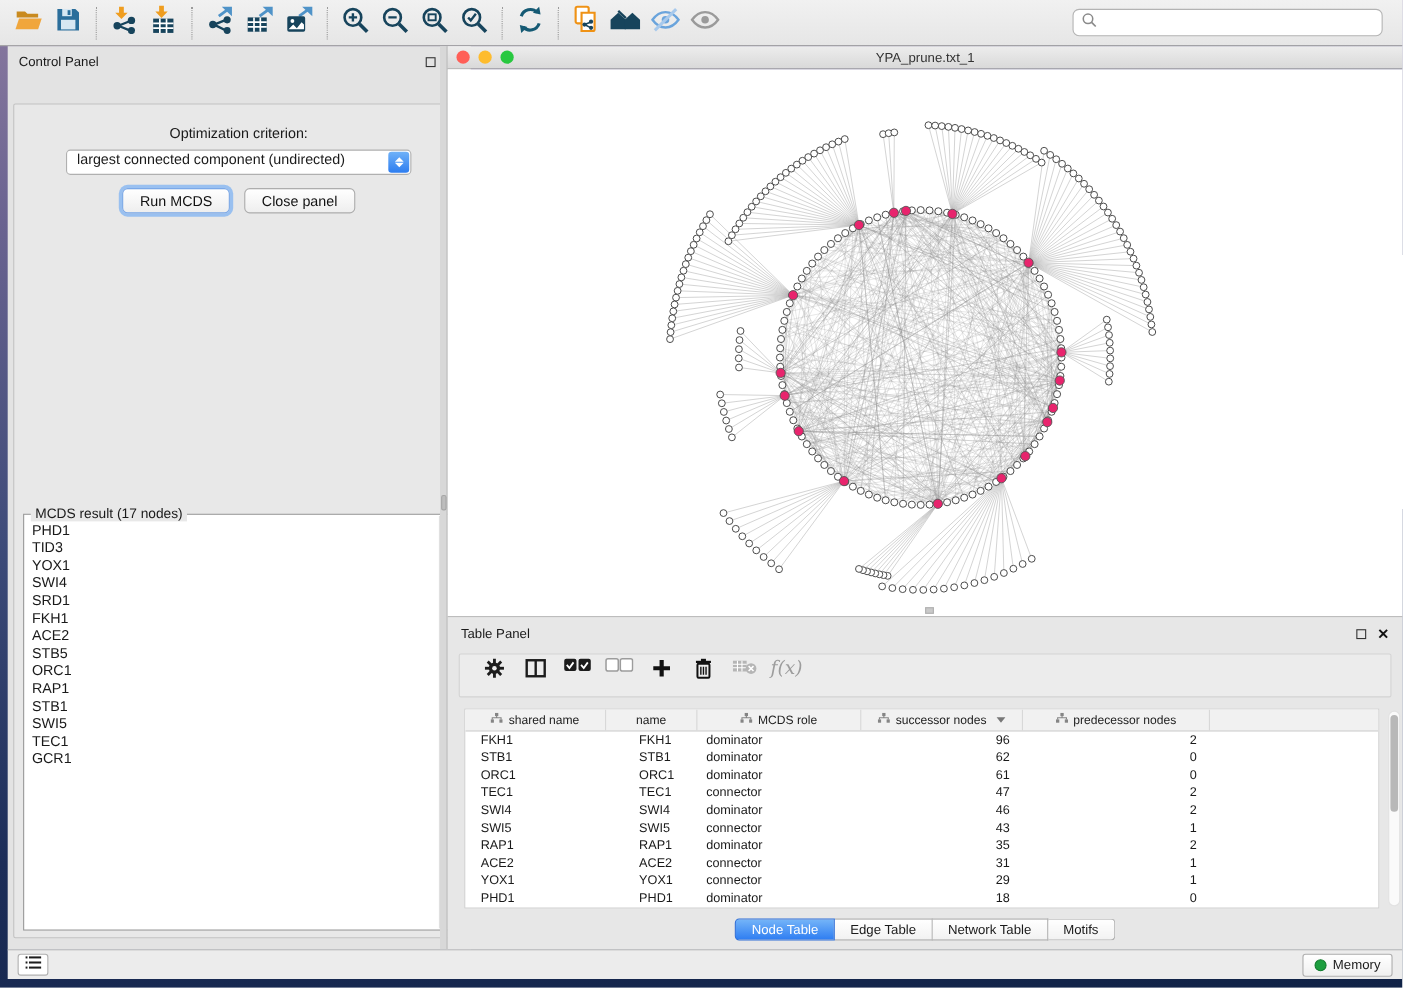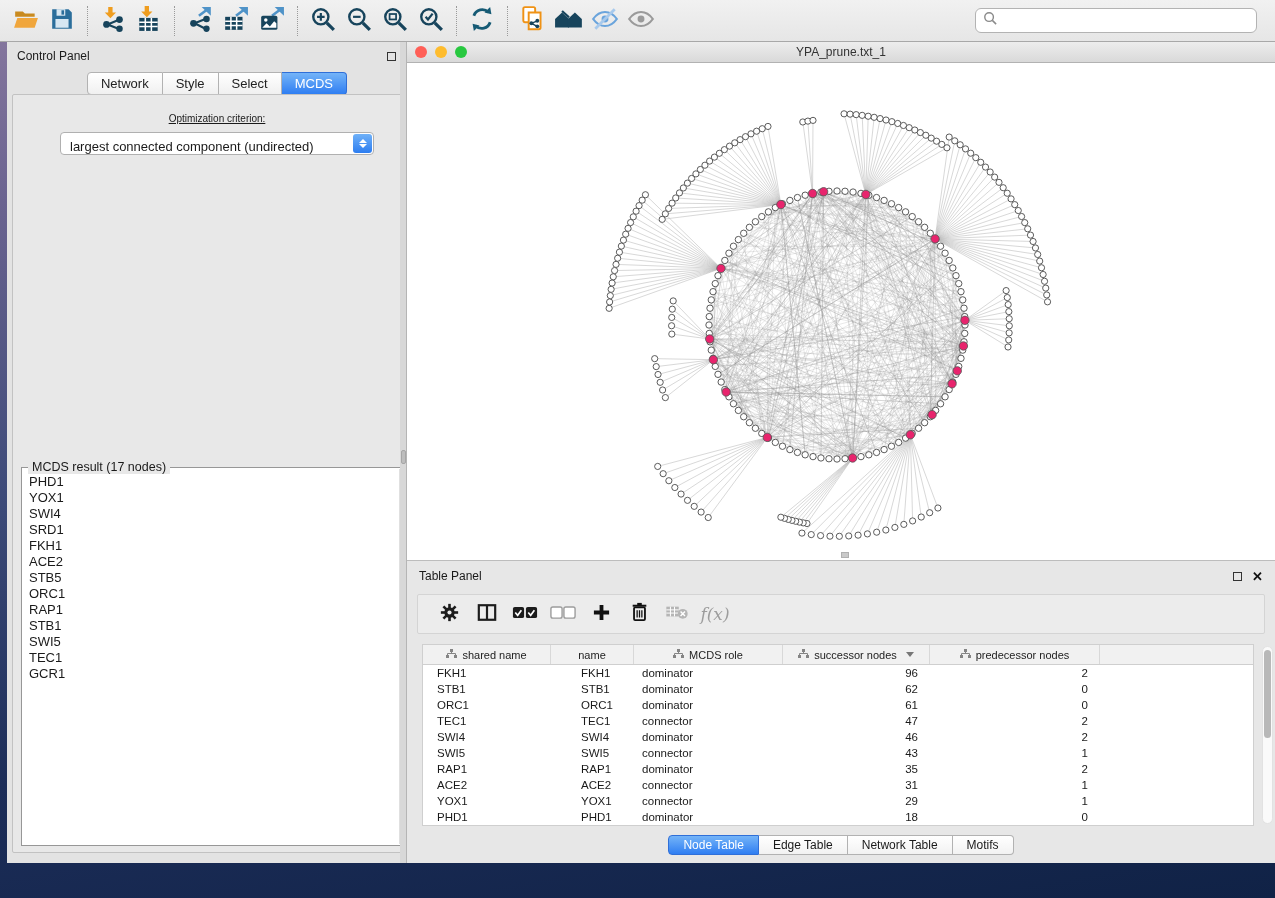--- a/index.html
+++ b/index.html
@@ -26,23 +26,23 @@
   .close-x { font-size:13px; font-weight:bold; color:#111; line-height:9px; }
   .cp-tabs { position:absolute; left:0; top:30px; width:100%; display:flex; justify-content:center; }
   .seg { display:flex; }
   .seg .tab { font-size:13px; padding:3px 13px; background:linear-gradient(#ffffff,#f0f0f0);
     border:1px solid #b2b2b2; border-left:none; color:#222; }
   .seg .tab:first-child { border-left:1px solid #b2b2b2; border-radius:4px 0 0 4px; }
   .seg .tab:last-child { border-radius:0 4px 4px 0; }
   .seg .tab.active { background:linear-gradient(#74b4f8,#2f7ef2); color:#fff; border-color:#2f6fd8; }
   .cp-content { position:absolute; left:5px; right:5px; top:52px; bottom:10px;
     background:#e8e8e8; border:1px solid #c2c2c2; border-radius:2px; }
-  .opt-label { text-align:center; font-size:10px; margin-top:18px;text-decoration:underline; }
+  .opt-label { text-align:center; font-size:13px; margin-top:18px; }
   .dropdown { position:relative; margin:8px auto 0; width:314px; height:23px; background:#fff;
-    border:1px solid #b0b0b0; border-radius:4px; font-size:13px; display:flex; align-items:flex-end; padding:0 26px 0 9px; }
+    border:1px solid #b0b0b0; border-radius:4px; font-size:13px; display:flex; align-items:flex-start; padding:0 26px 0 9px; }
   .dd-stepper { position:absolute; right:1px; top:1px; bottom:1px; width:19px; border-radius:3px;
     background:linear-gradient(#6fb1f8,#2d7df0); display:flex; flex-direction:column; align-items:center; justify-content:center; gap:1px; }
   .dd-stepper i { width:0; height:0; border-left:4px solid transparent; border-right:4px solid transparent; }
   .dd-up { border-bottom:4px solid #fff; }
   .dd-down { border-top:4px solid #fff; }
   .cp-buttons { display:flex; justify-content:center; gap:13px; margin-top:12px; }
   .btn { font-size:13px; font-family:"Liberation Sans",sans-serif; padding:3px 15px; background:linear-gradient(#ffffff,#eeeeee);
     border:1px solid #adadad; border-radius:5px; color:#111; }
   .btn.focus-ring { box-shadow:0 0 0 3px rgba(110,170,245,.65); border-color:#7aa8e8; }
   .mcds-box { position:absolute; left:8px; right:8px; top:372px; bottom:6px;
@@ -63,21 +63,21 @@
   .light { width:12px; height:12px; border-radius:50%; }
   .net-title { position:absolute; left:0; right:0; text-align:center; font-size:12px; color:#333; }
   .net-canvas { position:relative; height:497px; background:#fff; }
   .h-grip { position:absolute; left:50%; bottom:2px; width:8px; height:6px; background:#c9c9c9; border:1px solid #b0b0b0; }
 
   
   .table-panel { position:absolute; left:407px; top:560px; width:868px; height:303px; background:#e7e7e7; border-top:1px solid #bdbdbd; }
   .tp-header { height:30px; display:flex; align-items:center; padding:0 12px; font-size:12px; }
   .tp-toolbar { position:absolute; left:10px; right:10px; top:33px; height:40px; background:#ececec;
     border:1px solid #d4d4d4; border-radius:2px; display:flex; align-items:center; gap:0; padding-left:12px; }
-  .tp-tool { width:38px; height:32px; display:flex; align-items:center; justify-content:center; }
+  .tp-tool { width:38px; height:32px; display:flex; justify-content:center; }
   .fx { font-family:"DejaVu Serif", serif; font-style:italic; font-size:17px; color:#9d9d9d; }
   .grid-table { position:absolute; left:15px; top:83px; width:832px; height:182px; background:#fff; border:1px solid #cfcfcf; overflow:hidden; }
   .thead { display:flex; height:20px; background:#f1f1f1; border-bottom:1px solid #cfcfcf; }
   .th { display:flex; align-items:center; justify-content:center; gap:5px; font-size:11px; color:#222;
     border-right:1px solid #d8d8d8; position:relative; }
   .sort-caret { width:0; height:0; border-left:4px solid transparent; border-right:4px solid transparent; border-top:5px solid #777; margin-left:4px; }
   .trow { display:flex; height:16px; font-size:11.5px; align-items:center; }
   .td { overflow:hidden; white-space:nowrap; }
   .grid-scroll { position:absolute; right:2px; top:85px; width:11px; height:178px; background:#fafafa; border:1px solid #e2e2e2; border-radius:6px; }
   .grid-thumb { position:absolute; left:1px; right:1px; top:3px; height:88px; background:#b8b8b8; border-radius:5px; }
@@ -266,41 +266,38 @@
   </div>
 
   <div class="control-panel">
     <div class="cp-header">
       <span>Control Panel</span>
       <span class="win-btns">
         <span class="float-box"></span>
         <span class="close-x">✕</span>
       </span>
     </div>
-    <div class="cp-tabs">
-        <div class="seg">
-          <div class="tab">Network</div>
-          <div class="tab">Style</div>
-          <div class="tab">Select</div>
-          <div class="tab active">MCDS</div>
-        </div>
-      </div>
     <div class="cp-content">
       <div class="opt-label">Optimization criterion:</div>
       <div class="dropdown">
         <span>largest connected component (undirected)</span>
         <span class="dd-stepper">
             <i class="dd-up"></i>
             <i class="dd-down"></i>
           </span>
       </div>
+      <div class="cp-buttons">
+        <button class="btn focus-ring">Run MCDS</button>
+        <button class="btn">Close panel</button>
+      </div>
       <div class="mcds-box">
         <div class="mcds-legend">MCDS result (17 nodes)</div>
         <div class="mcds-list">
             <div>PHD1</div>
+            <div>TID3</div>
             <div>YOX1</div>
             <div>SWI4</div>
             <div>SRD1</div>
             <div>FKH1</div>
             <div>ACE2</div>
             <div>STB5</div>
             <div>ORC1</div>
             <div>RAP1</div>
             <div>STB1</div>
             <div>SWI5</div>
@@ -1519,14 +1516,33 @@
     <div class="tp-tabs">
         <div style="display:flex">
           <div class="tab active">Node Table</div>
           <div class="tab">Edge Table</div>
           <div class="tab">Network Table</div>
           <div class="tab">Motifs</div>
         </div>
       </div>
   </div>
 
+  <div class="status-bar">
+    <div class="status-left-btn">
+        <span>
+      <svg width="15" height="12" viewBox="0 0 16 13">
+            <g fill="#1c1c1c">
+              <rect x="0" y="0.5" width="2" height="2"></rect>
+              <rect x="3.5" y="0.5" width="12" height="2"></rect>
+              <rect x="0" y="5.5" width="2" height="2"></rect>
+              <rect x="3.5" y="5.5" width="12" height="2"></rect>
+              <rect x="0" y="10.5" width="2" height="2"></rect>
+              <rect x="3.5" y="10.5" width="12" height="2"></rect>
+            </g>
+          </svg></span>
+      </div>
+    <div class="memory-btn">
+      <span class="mem-dot"></span>
+      <span>Memory</span>
+    </div>
+  </div>
 
 </div>
 
 </body></html>

